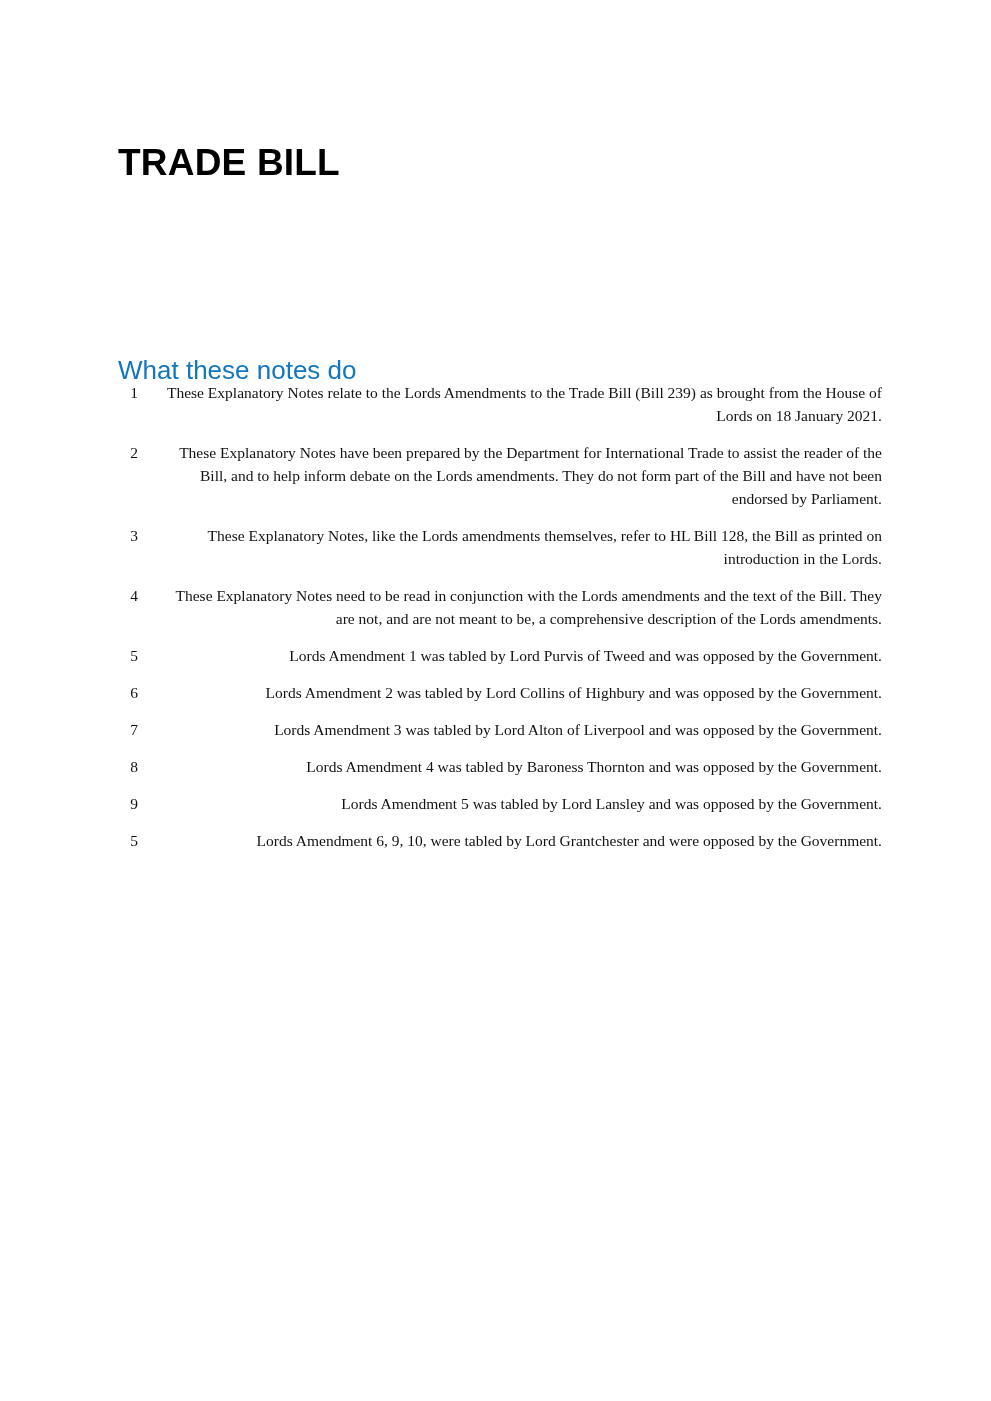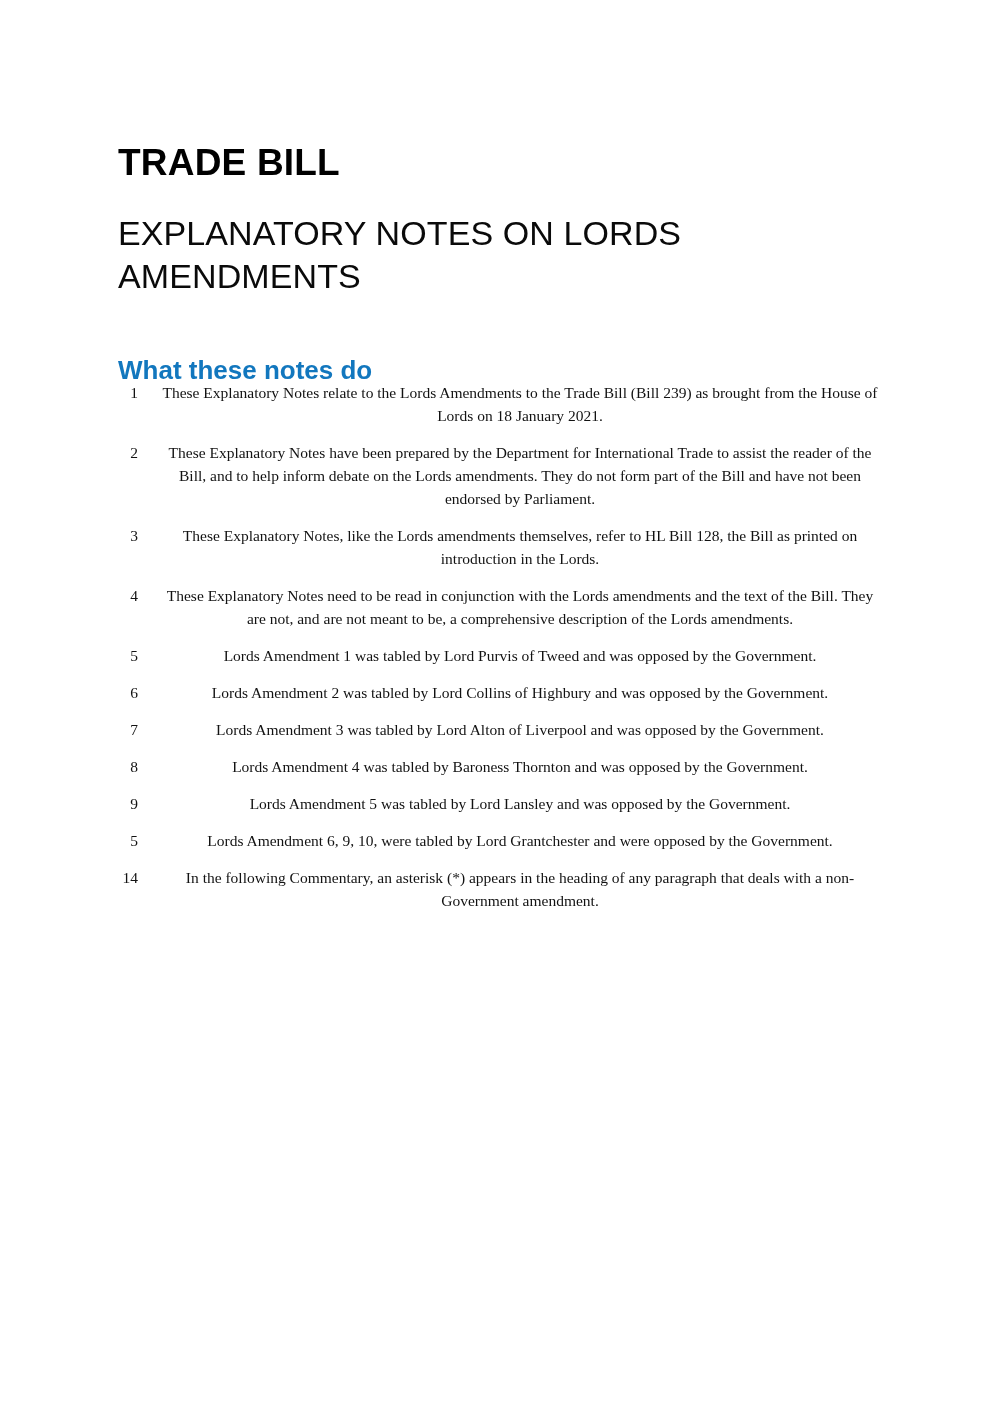--- a/index.html
+++ b/index.html
@@ -41,21 +41,21 @@
     letter-spacing: 0.1px;
     color: #0a0a0a;
   }
 
   
   .section-heading {
     position: absolute;
     left: 118px;
     top: 328px;
     font-family: "Liberation Sans", "DejaVu Sans", sans-serif;
-    font-weight: bold;
+    font-weight: normal;
     font-size: 26px;
     line-height: 32px;
     color: #1277be;
     white-space: nowrap;
   }
 
   
   .para-list {
     position: absolute;
     left: 118px;
@@ -78,21 +78,21 @@
     font-size: 15.5px;
     line-height: 23px;
     color: #121212;
   }
   .para-text {
     flex: 1 1 auto;
     font-family: "Liberation Serif", "DejaVu Serif", serif;
     font-size: 15.5px;
     line-height: 23px;
     color: #121212;
-    text-align: center;
+    text-align: right;
   }
 
   
   .footer-left {
     position: absolute;
     left: 118px;
     top: 1278px;
     font-family: "Liberation Serif", "DejaVu Serif", serif;
     font-size: 18px;
     color: #b4b4b4;
@@ -118,21 +118,20 @@
     color: #b4b4b4;
   }
 </style>
 </head>
 <body>
 
 <div class="page">
 
   <h1 class="doc-title">TRADE BILL</h1>
 
-  <h2 class="doc-subtitle">EXPLANATORY NOTES ON LORDS AMENDMENTS</h2>
 
   <h3 class="section-heading">What these notes do</h3>
 
   <div class="para-list">
     <div class="para">
       <span class="para-num">1</span>
       <span class="para-text">These Explanatory Notes relate to the Lords Amendments to the Trade Bill (Bill 239) as brought from the House of Lords on 18 January 2021.</span>
     </div>
     <div class="para">
       <span class="para-num">2</span>
@@ -163,24 +162,20 @@
       <span class="para-text">Lords Amendment 4 was tabled by Baroness Thornton and was opposed by the Government.</span>
     </div>
     <div class="para">
       <span class="para-num">9</span>
       <span class="para-text">Lords Amendment 5 was tabled by Lord Lansley and was opposed by the Government.</span>
     </div>
     <div class="para">
       <span class="para-num">5</span>
       <span class="para-text">Lords Amendment 6, 9, 10, were tabled by Lord Grantchester and were opposed by the Government.</span>
     </div>
-    <div class="para">
-      <span class="para-num">14</span>
-      <span class="para-text">In the following Commentary, an asterisk (*) appears in the heading of any paragraph that deals with a non-Government amendment.</span>
-    </div>
   </div>
 
   <div class="footer-left">Bill 239–EN</div>
 
   <div class="footer-right">58/1</div>
 
   <div class="page-number">1</div>
 
 </div>
 

